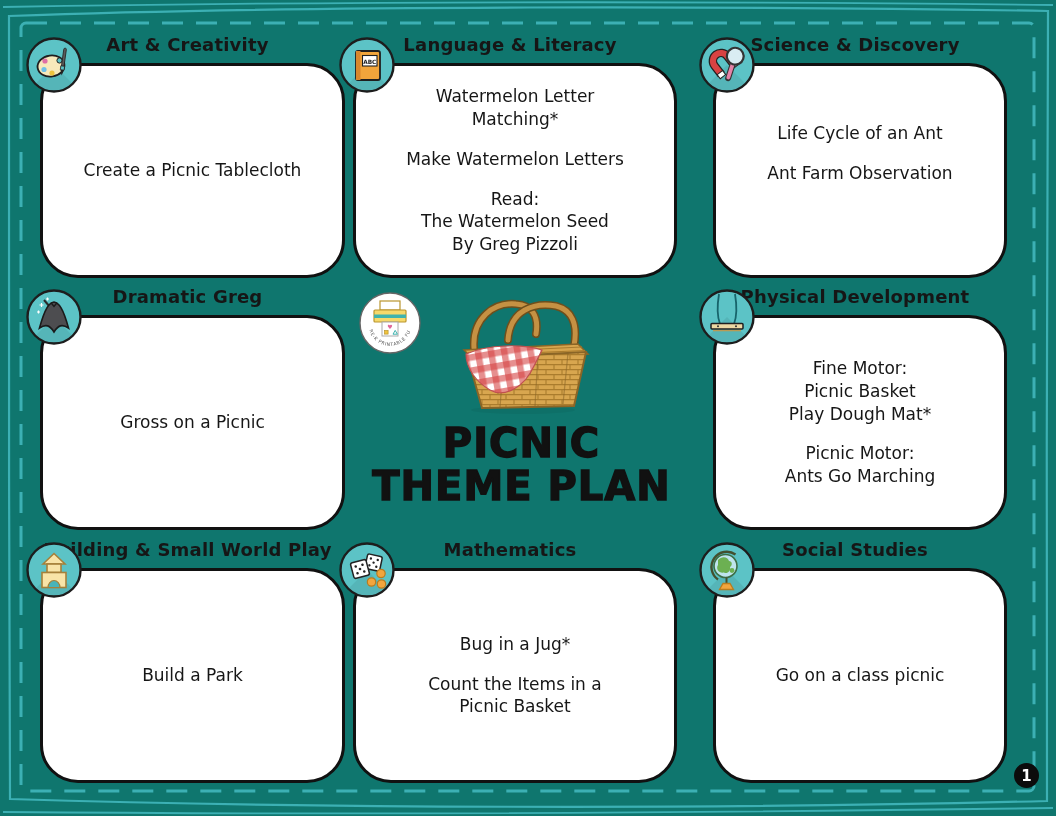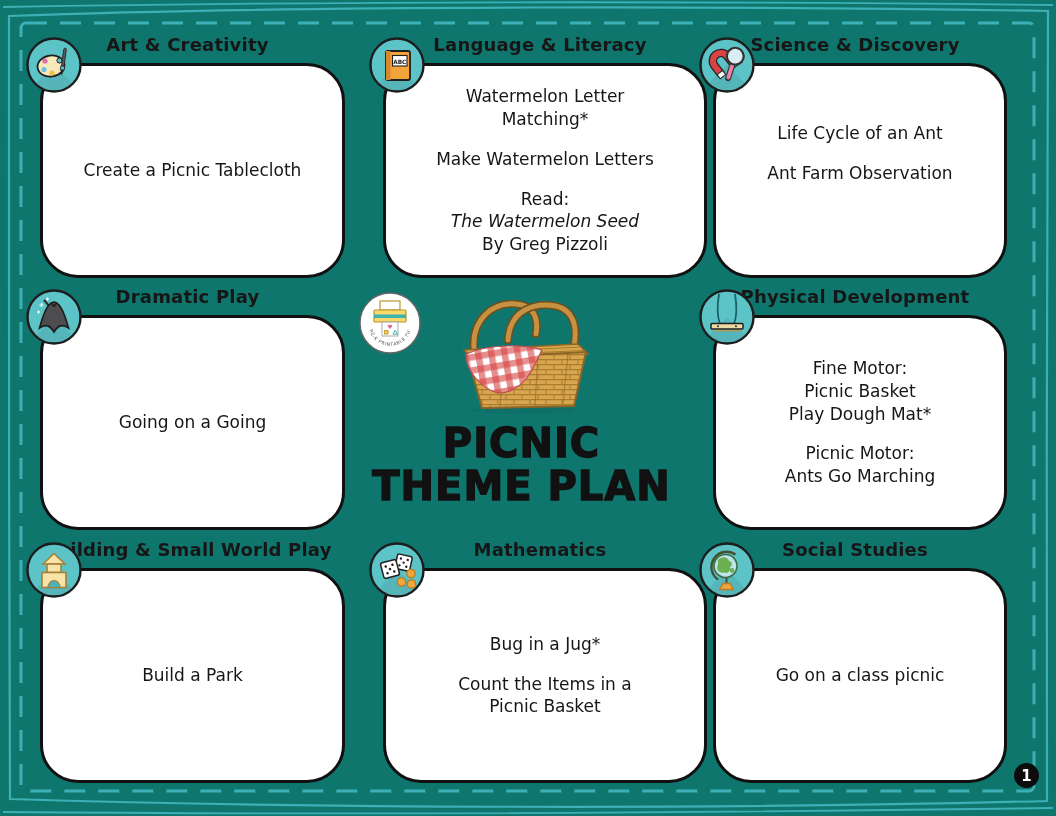--- a/index.html
+++ b/index.html
@@ -4,39 +4,39 @@
 <style>
   html,body{margin:0;padding:0;background:#fff;}
   .page{
     position:relative;width:1056px;height:816px;background:#0f766e;overflow:hidden;
     font-family:"DejaVu Sans",sans-serif;color:#161616;padding-left:12px;
   }
   .frame-svg{position:absolute;left:0;top:0;}
   
   .section{position:absolute;height:215px;}
   .col-l{left:30px;width:315px;}
-  .col-m{left:373px;width:334px;}
+  .col-m{left:343px;width:334px;}
   .col-r{left:703px;width:304px;}
   .row-1{top:63px;}
   .row-2{top:315px;}
   .row-3{top:568px;}
   .sec-label{
     position:absolute;top:-29px;left:0;width:100%;text-align:center;
     font-weight:bold;font-size:18px;letter-spacing:0.2px;white-space:nowrap;
   }
   .sec-icon{position:absolute;top:-27px;left:-5px;width:58px;height:58px;z-index:3;}
   .sec-box{
     position:absolute;inset:0;background:#fff;border:3.5px solid #111;border-radius:38px;
     display:flex;flex-direction:column;align-items:center;justify-content:center;
     gap:17px;padding:10px 14px;box-sizing:border-box;text-align:center;
     font-size:17px;line-height:1.35;z-index:1;margin-left:10px;
   }
   .sec-box.lift{padding-bottom:44px;}
   .para .line{white-space:nowrap;}
-  .italic{font-style:italic;}
+  .italic{}
   
   .logo{position:absolute;left:358px;top:291px;width:64px;height:64px;}
   .basket{position:absolute;left:438px;top:294px;width:170px;height:122px;}
   .title{
     position:absolute;left:365px;top:422px;width:313px;text-align:center;
     font-weight:900;font-size:40px;line-height:1.07;letter-spacing:1px;
     color:#111;-webkit-text-stroke:1.4px #111;
   }
   .page-num{
     position:absolute;left:1014px;top:763px;width:25px;height:25px;border-radius:50%;
@@ -132,34 +132,34 @@
       <div class="para">
         <div class="line">Life Cycle of an Ant</div>
       </div>
       <div class="para">
         <div class="line">Ant Farm Observation</div>
       </div>
     </div>
   </div>
 
   <div class="section col-l row-2">
-    <div class="sec-label">Dramatic Play</div>
+    <div class="sec-label">Dramatic Greg</div>
     <span class="sec-icon">
       <svg width="58" height="58" viewBox="0 0 58 58">
         <circle cx="29" cy="29" r="26.5" fill="#5cc3c6" stroke="#1d1d1d" stroke-width="2.4"></circle>
         <path d="M10.6,47.4 A26,26 0 0 0 47.4,47.4 L29,29 Z" fill="#000" opacity="0.07"></path>
         <line x1="19" y1="12" x2="25" y2="19" stroke="#2a2a2a" stroke-width="2"></line>
         <path d="M29,14 C24,15 20,20 14.5,40 C21,35.5 25,37.5 29,44 C33,37.5 37,35.5 43.5,40 C38,20 34,15 29,14 Z" fill="#4d4d50" stroke="#1b1b1b" stroke-width="1.6"></path>
         <path d="M25.8,14.5 L29,18.5 L32.2,14.5" fill="none" stroke="#1b1b1b" stroke-width="1.4"></path>
         <path d="M14.5,17 h4 M16.5,15 v4 M12,24 h3 M13.5,22.5 v3 M21,11 h3 M22.5,9.5 v3" stroke="#fff" stroke-width="1.2"></path>
       </svg>
     </span>
     <div class="sec-box">
       <div class="para">
-        <div class="line">Going on a Going</div>
+        <div class="line">Gross on a Picnic</div>
       </div>
     </div>
   </div>
 
   <div class="section col-r row-2">
     <div class="sec-label">Physical Development</div>
     <span class="sec-icon">
       <svg width="58" height="58" viewBox="0 0 58 58">
         <circle cx="29" cy="29" r="26.5" fill="#5cc3c6" stroke="#1d1d1d" stroke-width="2.4"></circle>
         <path d="M10.6,47.4 A26,26 0 0 0 47.4,47.4 L29,29 Z" fill="#000" opacity="0.07"></path>

